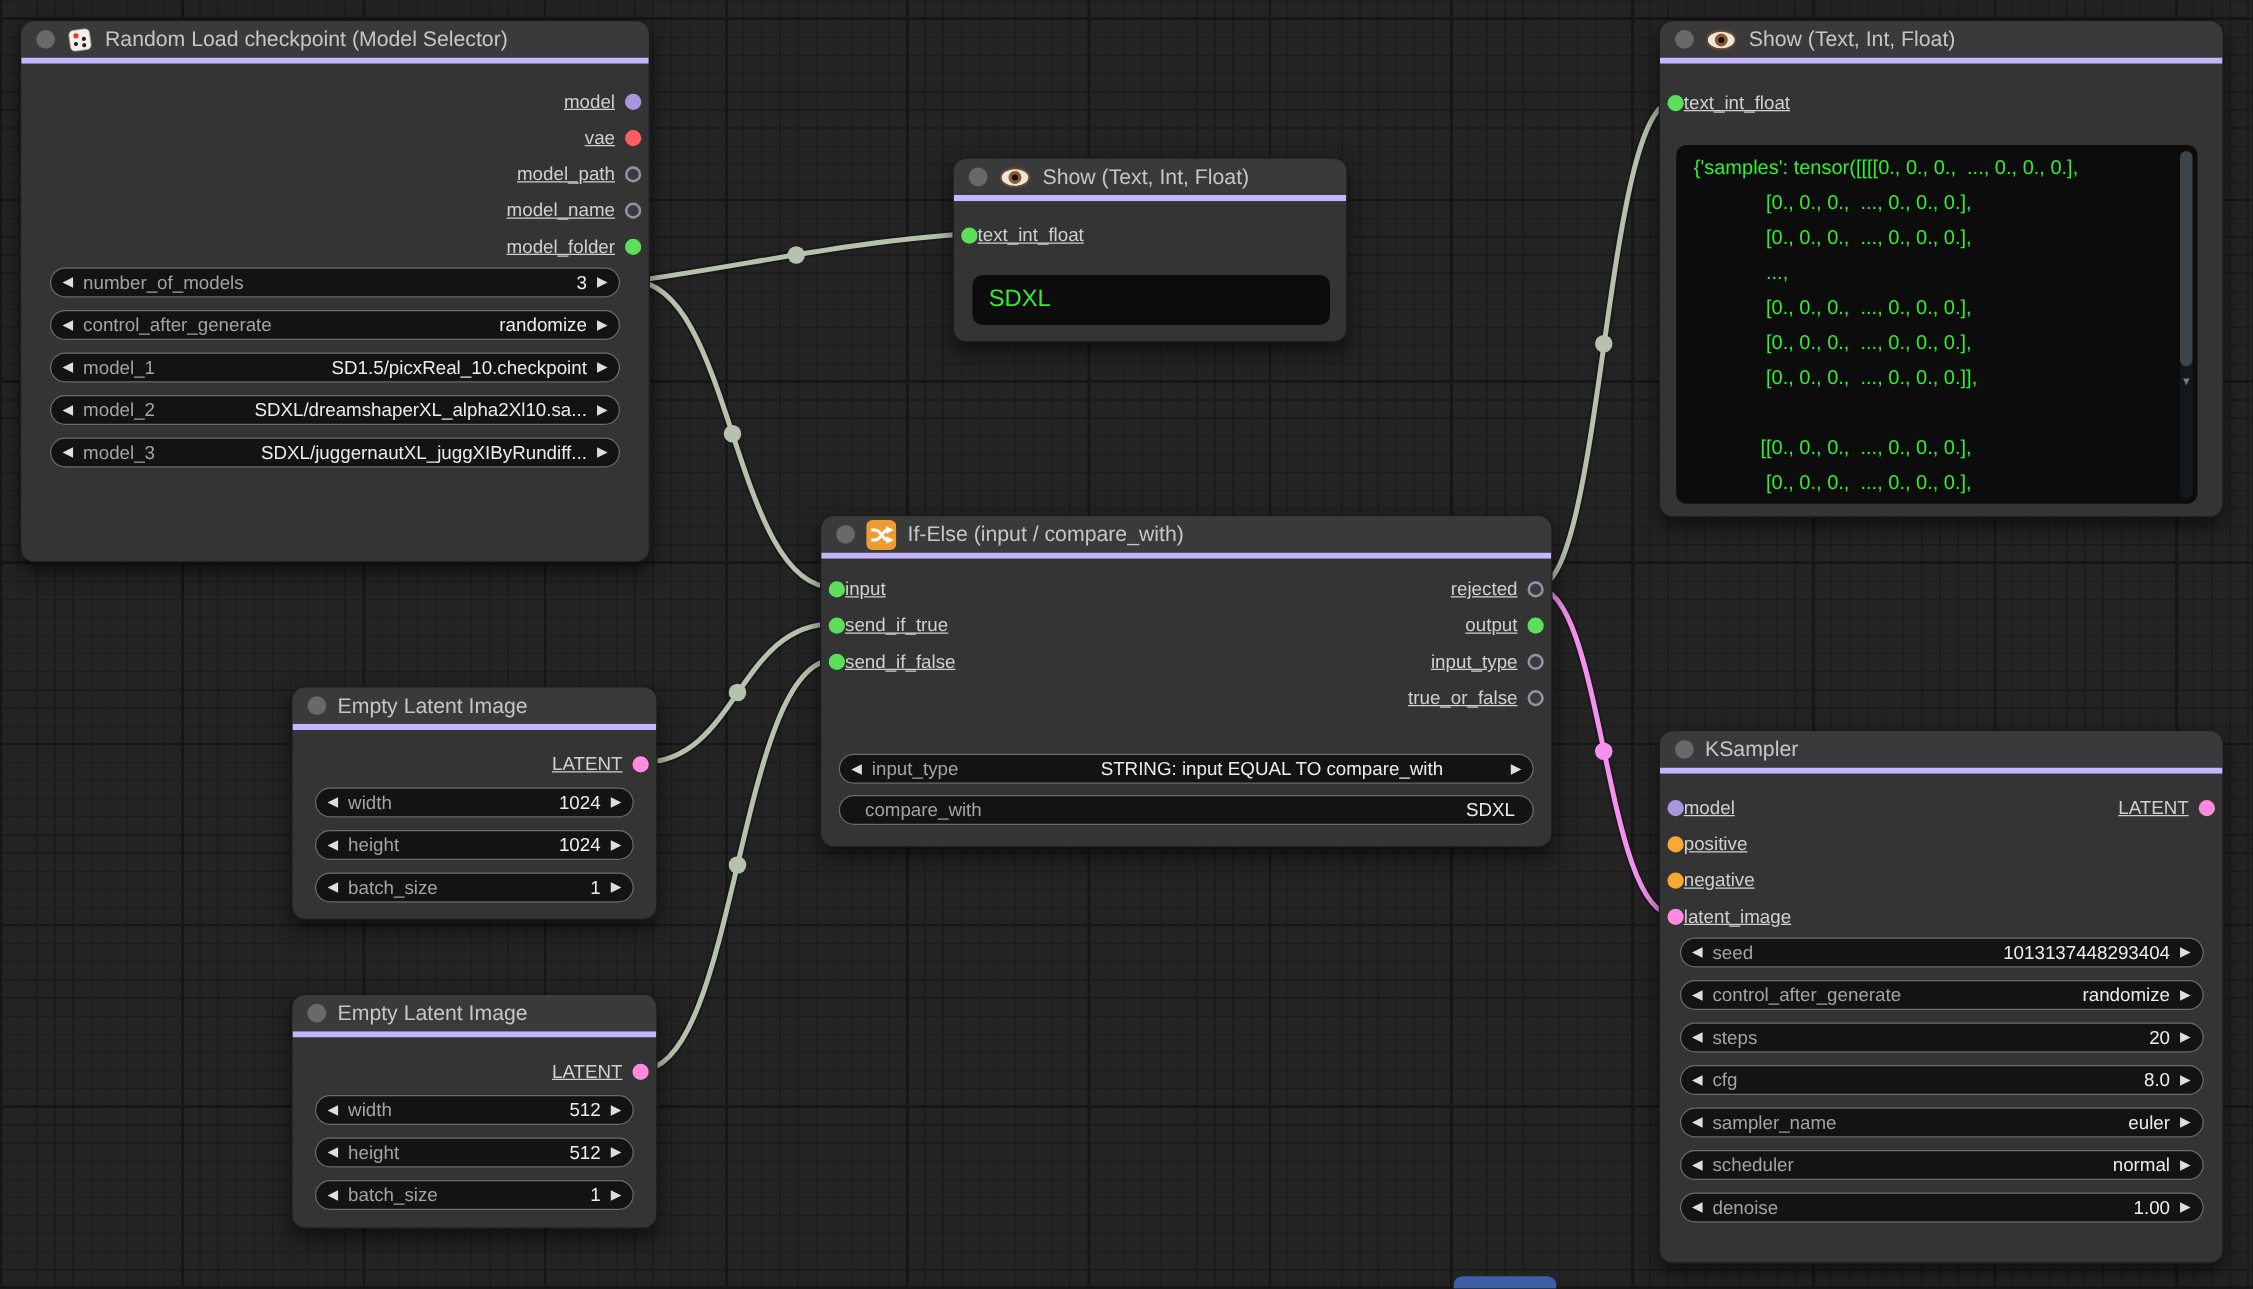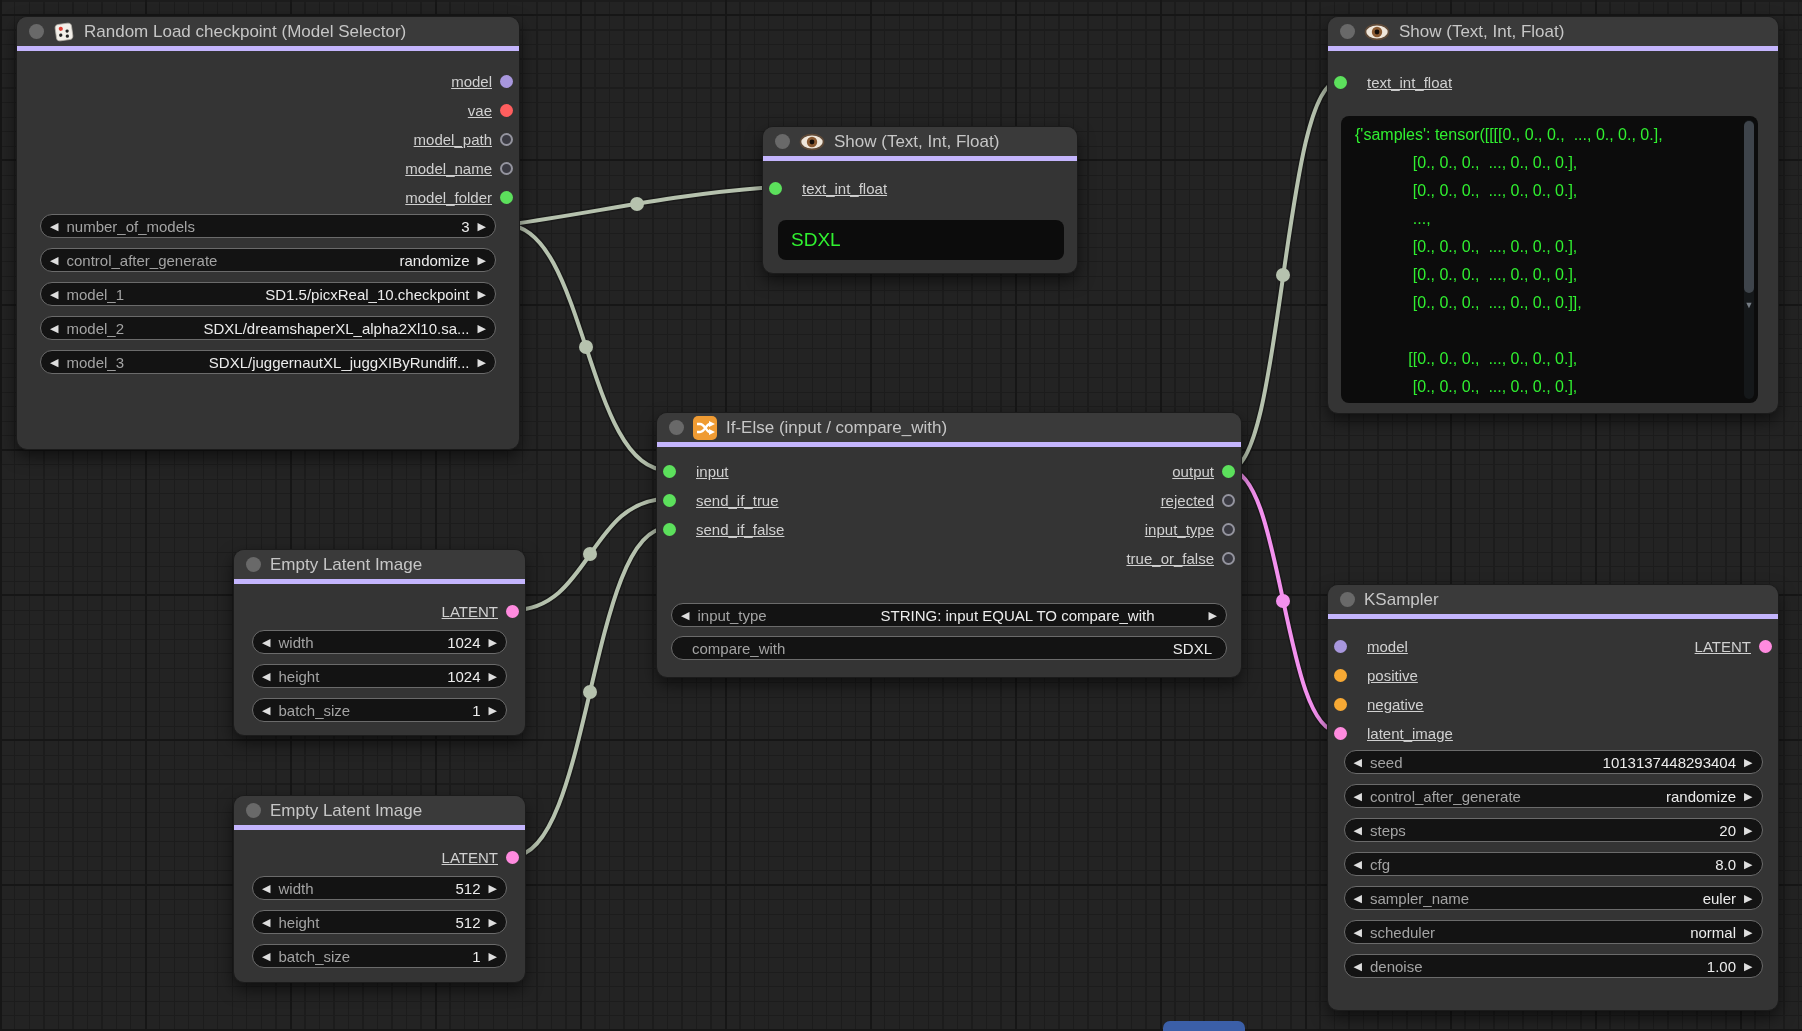--- a/index.html
+++ b/index.html
@@ -22,21 +22,21 @@
   .nheader{
     height:34px;background:#3a3a3a;border-radius:10px 10px 0 0;
     border-bottom:5px solid #c4b5fd;display:flex;align-items:center;
     gap:9px;padding:0 12px;box-sizing:border-box;
   }
   .cdot{width:15px;height:15px;border-radius:50%;background:#696969;flex:none;}
   .nicon{display:flex;align-items:center;flex:none;}
   .ntitle{font-size:17px;color:#c6c6c6;white-space:nowrap;overflow:hidden;}
   .slots{position:relative;}
   .srow{height:29px;display:flex;align-items:center;font-size:15px;color:#d0d0d0;text-decoration:underline;}
-  .srow.in{padding-left:6px;gap:20px;}
+  .srow.in{padding-left:6px;gap:0;}
   .srow.out{justify-content:flex-end;padding-right:6px;gap:8px;}
   .dot{width:13px;height:13px;border-radius:50%;flex:none;box-sizing:border-box;}
   .dot.green{background:#5ce05c;}
   .dot.pink{background:#ff8bdf;}
   .dot.purple{background:#a897dd;}
   .dot.yellow{background:#ffd426;}
   .dot.red{background:#ff5e5e;}
   .dot.orange{background:#f7a934;}
   .dot.any{background:#3a3a42;border:2px solid #94949e;}
   .widgets{display:flex;flex-direction:column;align-items:center;}
@@ -237,26 +237,26 @@
             <path d="M4 16h3c5 0 6-8 10-8" stroke="#fff" stroke-width="2.4" fill="none"></path>
             <path d="M16 5l6 3-6 3z" fill="#fff"></path>
             <path d="M16 13l6 3-6 3z" fill="#fff"></path>
           </svg>
       </span>
       <span class="ntitle">If-Else (input / compare_with)</span>
     </div>
     <div class="slots" style="padding-top:10px;">
       <div style="position:absolute;left:0;top:10px;right:0;">
         <div class="srow out">
+            <span>rejected</span>
+            <span class="dot any"></span>
+          </div>
+        <div class="srow out">
             <span>output</span>
             <span class="dot green"></span>
-          </div>
-        <div class="srow out">
-            <span>rejected</span>
-            <span class="dot any"></span>
           </div>
         <div class="srow out">
             <span>input_type</span>
             <span class="dot any"></span>
           </div>
         <div class="srow out">
             <span>true_or_false</span>
             <span class="dot any"></span>
           </div>
       </div>

